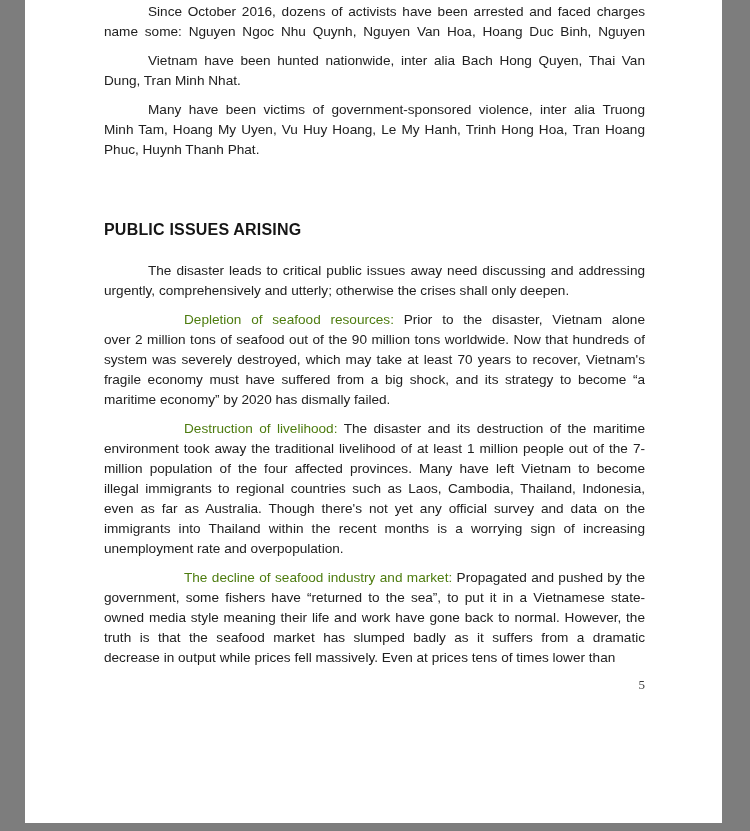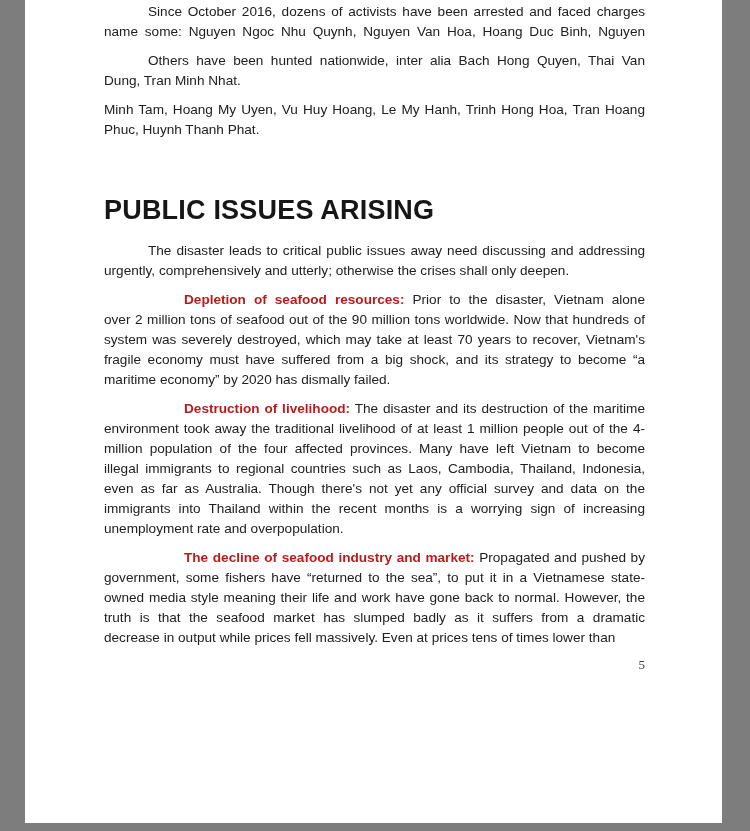--- a/index.html
+++ b/index.html
@@ -41,26 +41,26 @@
     text-align: justify;
     text-align-last: justify;
   }
   .line.last {
     text-align-last: left;
   }
   .line.first {
     text-indent: 44px;
   }
   .line b {
-    font-weight: bold;
-    color: #b91c1c;
+    font-weight: normal;
+    color: #4d7c0f;
     padding-left: 36px;
   }
   .doc-heading {
-    font-size: 27px;
+    font-size: 16px;
     font-weight: bold;
     line-height: 26px;
     letter-spacing: 0.2px;
     margin: 57px 0 18px 0;
     color: #161616;
   }
   .page-number {
     margin-top: 6px;
     text-align: right;
     font-size: 13px;
@@ -74,42 +74,43 @@
 
 <div class="viewport">
   <div class="page">
     <div class="content">
       <div id="doc-blocks">
           <div class="para">
             <div class="line first">Since October 2016, dozens of activists have been arrested and faced charges</div>
             <div class="line">name some: Nguyen Ngoc Nhu Quynh, Nguyen Van Hoa, Hoang Duc Binh, Nguyen</div>
           </div>
           <div class="para">
-            <div class="line first">Others have been hunted nationwide, inter alia Bach Hong Quyen, Thai Van</div>
+            <div class="line first">Vietnam have been hunted nationwide, inter alia Bach Hong Quyen, Thai Van</div>
             <div class="line last">Dung, Tran Minh Nhat.</div>
           </div>
           <div class="para">
+            <div class="line first">Many have been victims of government-sponsored violence, inter alia Truong</div>
             <div class="line">Minh Tam, Hoang My Uyen, Vu Huy Hoang, Le My Hanh, Trinh Hong Hoa, Tran Hoang</div>
             <div class="line last">Phuc, Huynh Thanh Phat.</div>
           </div>
           <div class="doc-heading">PUBLIC ISSUES ARISING</div>
           <div class="para">
             <div class="line first">The disaster leads to critical public issues away need discussing and addressing</div>
             <div class="line last">urgently, comprehensively and utterly; otherwise the crises shall only deepen.</div>
           </div>
           <div class="para">
             <div class="line first"><b>Depletion of seafood resources:</b> Prior to the disaster, Vietnam alone harvests</div>
             <div class="line">over 2 million tons of seafood out of the 90 million tons worldwide. Now that hundreds of</div>
             <div class="line">system was severely destroyed, which may take at least 70 years to recover, Vietnam's</div>
             <div class="line">fragile economy must have suffered from a big shock, and its strategy to become “a</div>
             <div class="line last">maritime economy” by 2020 has dismally failed.</div>
           </div>
           <div class="para">
             <div class="line first"><b>Destruction of livelihood:</b> The disaster and its destruction of the maritime</div>
-            <div class="line">environment took away the traditional livelihood of at least 1 million people out of the 4-</div>
+            <div class="line">environment took away the traditional livelihood of at least 1 million people out of the 7-</div>
             <div class="line">million population of the four affected provinces. Many have left Vietnam to become</div>
             <div class="line">illegal immigrants to regional countries such as Laos, Cambodia, Thailand, Indonesia,</div>
             <div class="line">even as far as Australia. Though there's not yet any official survey and data on the</div>
             <div class="line">immigrants into Thailand within the recent months is a worrying sign of increasing</div>
             <div class="line last">unemployment rate and overpopulation.</div>
           </div>
           <div class="para">
             <div class="line first"><b>The decline of seafood industry and market:</b> Propagated and pushed by the</div>
             <div class="line">government, some fishers have “returned to the sea”, to put it in a Vietnamese state-</div>
             <div class="line">owned media style meaning their life and work have gone back to normal. However, the</div>

